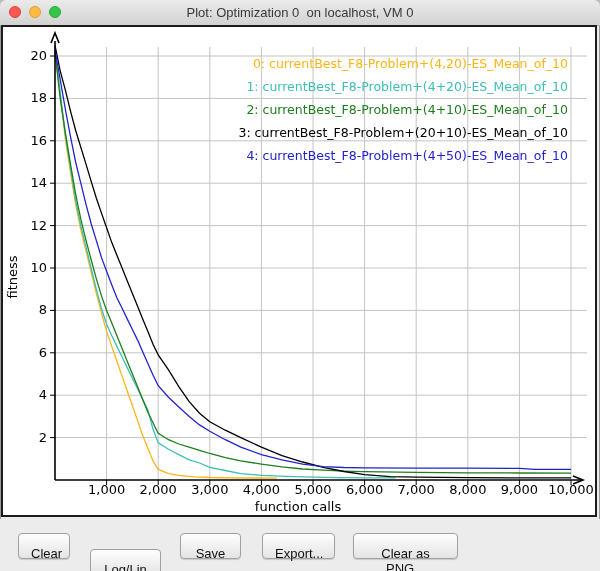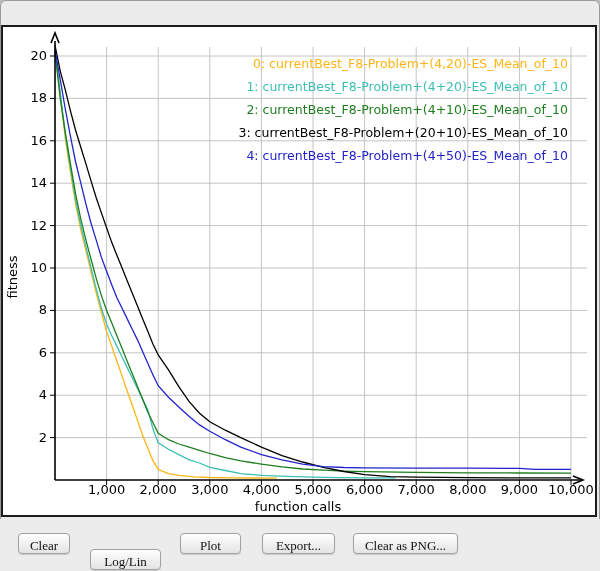--- a/index.html
+++ b/index.html
@@ -15,32 +15,38 @@
   #tl-zoom{left:49px;background:#33c748;border:1px solid #27aa35;}
   #title{position:absolute;left:0;right:0;top:0;height:25px;line-height:25px;text-align:center;
     font-size:13px;color:#393939;white-space:pre;}
   
   #panel{position:absolute;left:1px;top:25px;width:596px;height:492px;background:#fff;
     border:2px solid #1c1c1c;box-sizing:border-box;}
   #plot-svg{position:absolute;left:0;top:0;}
   
   #buttonbar{position:absolute;left:0;top:519px;width:100%;height:52px;background:#ececec;}
   .aqua-btn{position:absolute;top:14px;height:21px;border:1px solid #a2a2a2;border-radius:4px;
-    background:linear-gradient(#ffffff,#f2f2f2 45%,#e4e4e4);font-family:Liberation Serif, serif;
-    font-size:13px;color:#111;box-shadow:0 1px 1px rgba(0,0,0,0.15);padding:4px;cursor:default;}
+    background:linear-gradient(#ffffff,#f2f2f2 45%,#e4e4e4);font-family:Liberation Sans, sans-serif;
+    font-size:13px;color:#111;box-shadow:0 1px 1px rgba(0,0,0,0.15);padding:12px;cursor:default;}
   #btn-clear{left:18px;width:52px;}
   #btn-loglin{left:90px;width:71px;margin-top:16px;}
   #btn-dump{left:180px;width:61px;}
   #btn-export{left:262px;width:73px;}
   #btn-savepng{left:353px;width:105px;}
 </style>
 </head>
 <body>
 
 <div id="window">
+  <div id="titlebar">
+    <div id="tl-close" class="tl"></div>
+    <div id="tl-min" class="tl"></div>
+    <div id="tl-zoom" class="tl"></div>
+    <div id="title">Plot: Optimization 0  on localhost, VM 0</div>
+  </div>
 
   <div id="panel">
     <svg id="plot-svg" width="592" height="488" viewBox="0 0 592 488">
         <g stroke="#c4c4c4" stroke-width="1">
           <line x1="103.6" y1="20" x2="103.6" y2="453"></line>
           <line x1="155.2" y1="20" x2="155.2" y2="453"></line>
           <line x1="206.8" y1="20" x2="206.8" y2="453"></line>
           <line x1="258.4" y1="20" x2="258.4" y2="453"></line>
           <line x1="310" y1="20" x2="310" y2="453"></line>
           <line x1="361.6" y1="20" x2="361.6" y2="453"></line>
@@ -124,17 +130,17 @@
           <text x="565" y="87" text-anchor="end" fill="#1e7e1e">2: currentBest_F8-Problem+(4+10)-ES_Mean_of_10</text>
           <text x="565" y="110" text-anchor="end" fill="#000000">3: currentBest_F8-Problem+(20+10)-ES_Mean_of_10</text>
           <text x="565" y="133" text-anchor="end" fill="#2323cc">4: currentBest_F8-Problem+(4+50)-ES_Mean_of_10</text>
         </g>
       </svg>
   </div>
 
   <div id="buttonbar">
     <button id="btn-clear" class="aqua-btn">Clear</button>
     <button id="btn-loglin" class="aqua-btn">Log/Lin</button>
-    <button id="btn-dump" class="aqua-btn">Plot</button>
+    <button id="btn-dump" class="aqua-btn">Save</button>
     <button id="btn-export" class="aqua-btn">Export...</button>
     <button id="btn-savepng" class="aqua-btn">Clear as PNG...</button>
   </div>
 </div>
 
 </body></html>

